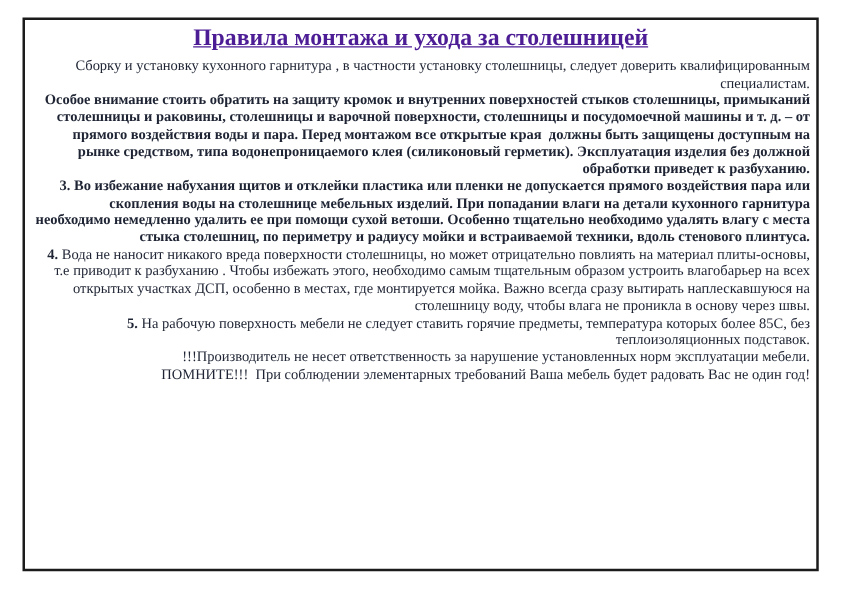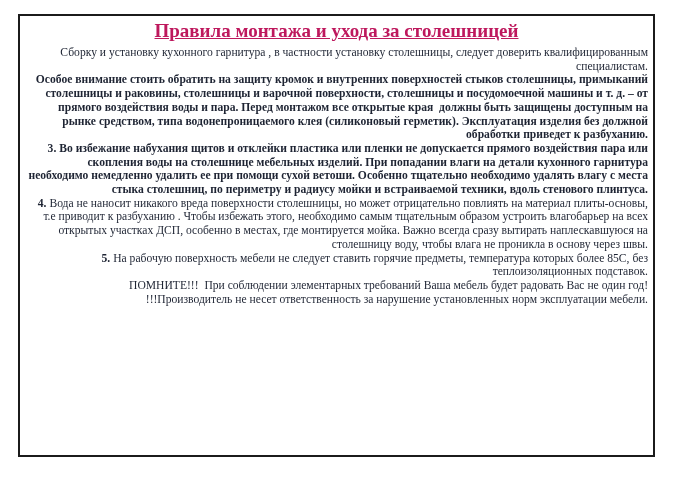--- a/index.html
+++ b/index.html
@@ -26,21 +26,21 @@
     background: #ffffff;
     padding: 2px 5px 8px 5px;
   }
   .doc-title {
     margin: 1px 0 3px 0;
     text-align: center;
     font-size: 19px;
     line-height: 24px;
     font-weight: bold;
     text-decoration: underline;
-    color: #be185d;
+    color: #4c1d95;
   }
   .para {
     margin: 0;
     font-size: 11.6px;
     line-height: 13.7px;
     white-space: pre-wrap;
     text-align: right;
   }
   .para .b {
     font-weight: bold;
@@ -54,16 +54,16 @@
 <body>
 
 <div class="doc-frame">
   <h1 class="doc-title">Правила монтажа и ухода за столешницей</h1>
   <div>
       <p class="para"><span>Сборку и установку кухонного гарнитура , в частности установку столешницы, следует доверить квалифицированным специалистам.</span></p>
       <p class="para"><span class="b">Особое внимание стоить обратить на защиту кромок и внутренних поверхностей стыков столешницы, примыканий столешницы и раковины, столешницы и варочной поверхности, столешницы и посудомоечной машины и т. д. – от прямого воздействия воды и пара. Перед монтажом все открытые края  должны быть защищены доступным на рынке средством, типа водонепроницаемого клея (силиконовый герметик). Эксплуатация изделия без должной обработки приведет к разбуханию.</span></p>
       <p class="para"><span class="b">3. Во избежание набухания щитов и отклейки пластика или пленки не допускается прямого воздействия пара или скопления воды на столешнице мебельных изделий. При попадании влаги на детали кухонного гарнитура необходимо немедленно удалить ее при помощи сухой ветоши. Особенно тщательно необходимо удалять влагу с места стыка столешниц, по периметру и радиусу мойки и встраиваемой техники, вдоль стенового плинтуса.</span></p>
       <p class="para"><span class="b">4.</span><span> Вода не наносит никакого вреда поверхности столешницы, но может отрицательно повлиять на материал плиты-основы, т.е приводит к разбуханию . Чтобы избежать этого, необходимо самым тщательным образом устроить влагобарьер на всех открытых участках ДСП, особенно в местах, где монтируется мойка. Важно всегда сразу вытирать наплескавшуюся на столешницу воду, чтобы влага не проникла в основу через швы.</span></p>
       <p class="para"><span class="b">5.</span><span> На рабочую поверхность мебели не следует ставить горячие предметы, температура которых более 85С, без теплоизоляционных подставок.</span></p>
+      <p class="para"><span>!!!Производитель не несет ответственность за нарушение установленных норм эксплуатации мебели.</span></p>
       <p class="para"><span>ПОМНИТЕ!!!  При соблюдении элементарных требований Ваша мебель будет радовать Вас не один год!</span></p>
-      <p class="para"><span>!!!Производитель не несет ответственность за нарушение установленных норм эксплуатации мебели.</span></p>
     </div>
 </div>
 
 </body></html>

